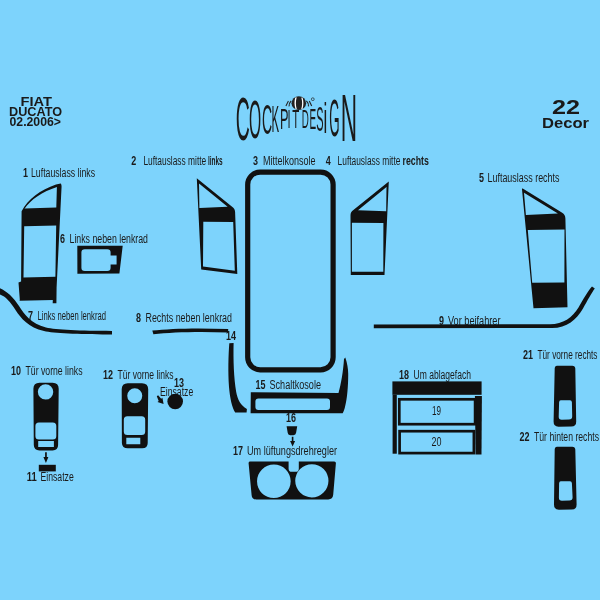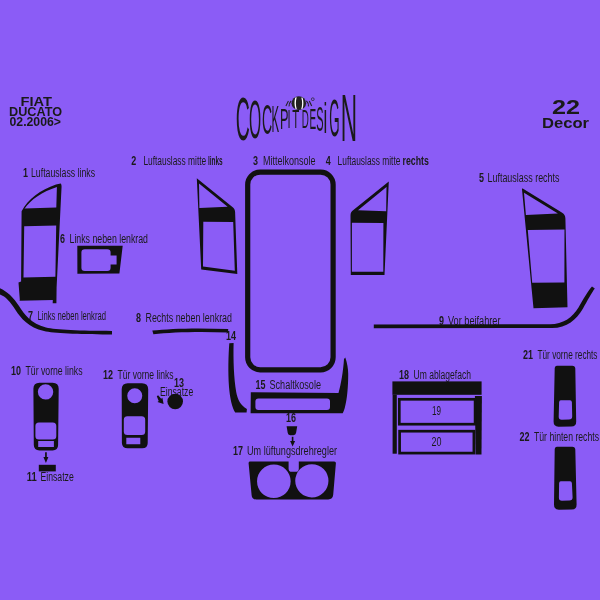--- a/index.html
+++ b/index.html
@@ -1,16 +1,16 @@
 <!DOCTYPE html>
 <html><head>
 <meta charset="utf-8">
 <style>
   html,body{margin:0;padding:0;background:#fff;}
-  #page{width:600px;height:600px;position:relative;background:#8b5cf6;overflow:hidden;}
+  #page{width:600px;height:600px;position:relative;background:#7dd3fc;overflow:hidden;}
   svg{position:absolute;top:0;left:0;}
   text{font-family:"Liberation Sans",sans-serif;fill:#1a1a1a;}
   .lbl{font-size:12px;}
   .num{font-weight:bold;}
 </style>
 </head>
 <body>
 <div id="page">
 <svg width="600" height="600" viewBox="0 0 600 600">
 

